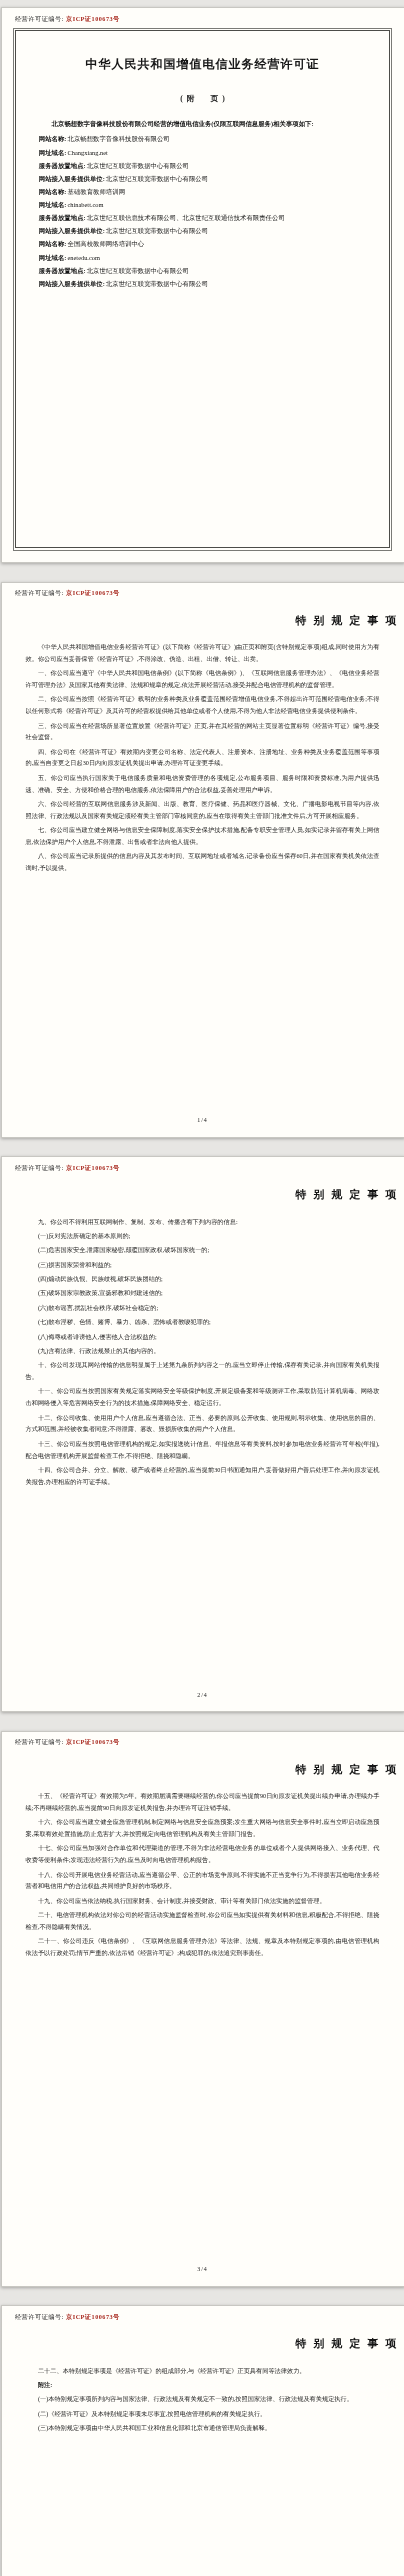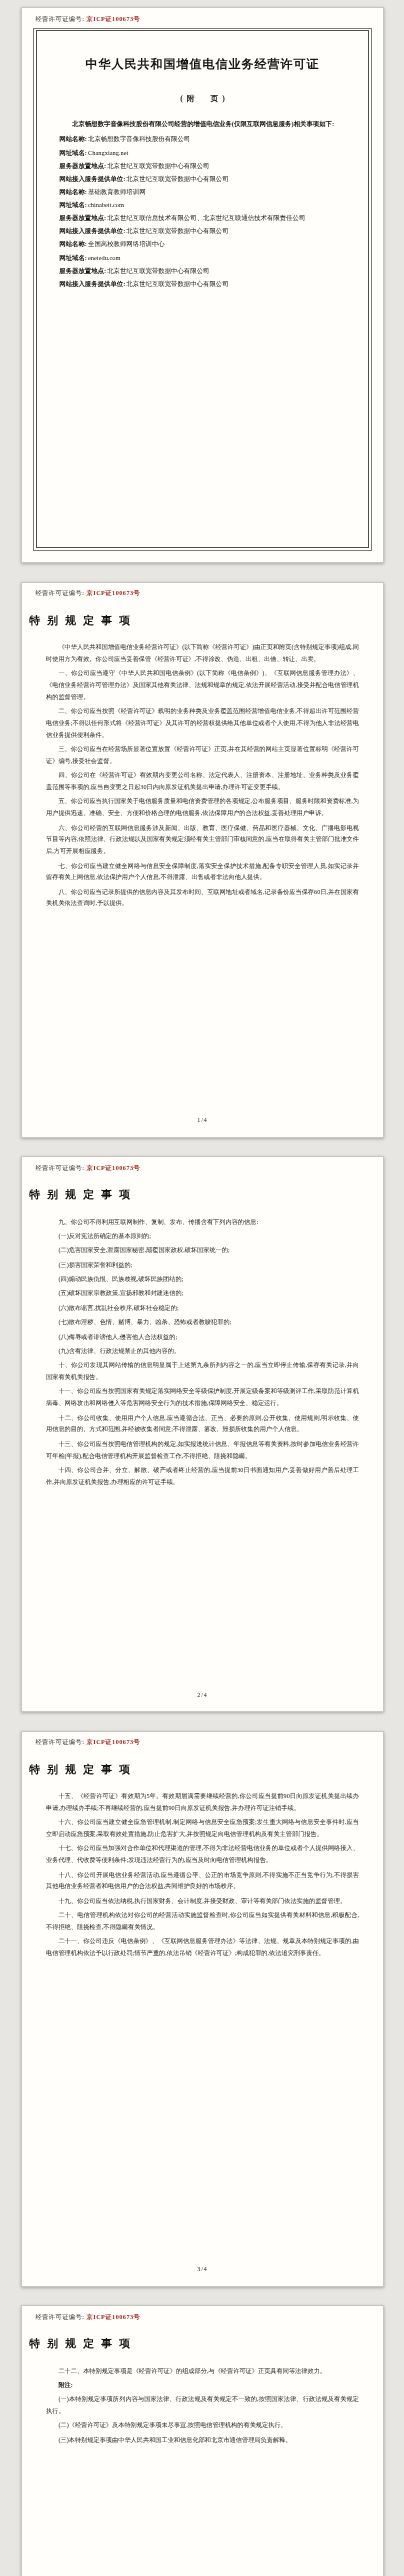--- a/index.html
+++ b/index.html
@@ -8,21 +8,21 @@
     background: #e7e6e3;
     font-family: "Liberation Serif", "DejaVu Serif", serif;
   }
   .stack {
     width: 405px;
     padding: 7.2px 0;
     margin: 0 auto;
   }
   .page {
     position: relative;
-    width: 363px;
+    width: 404px;
     height: 556px;
     margin: 0 auto 18.5px;
     background: #fffefa;
     border: 0.5px solid #c8c7c2;
     box-shadow: 0 1px 3.1px rgba(0,0,0,0.28);
     box-sizing: border-box;
     overflow: hidden;
   }
   .page:last-child { margin-bottom: 0; }
 
@@ -85,21 +85,21 @@
   }
   .entry {
     text-align: justify;
   }
   .elabel { font-weight: bold; }
   .eval { margin-left: 1px; }
 
   
   .sp-title {
     margin: 31px 0 0;
-    text-align: left;
+    text-align: right;
     font-size: 10.8px;
     font-weight: bold;
     color: #151515;
     letter-spacing: 7.2px;
     padding-left: 7.2px;
   }
   .sp-body {
     padding: 13.4px 24px 0;
     font-size: 6.2px;
     line-height: 1.9;

